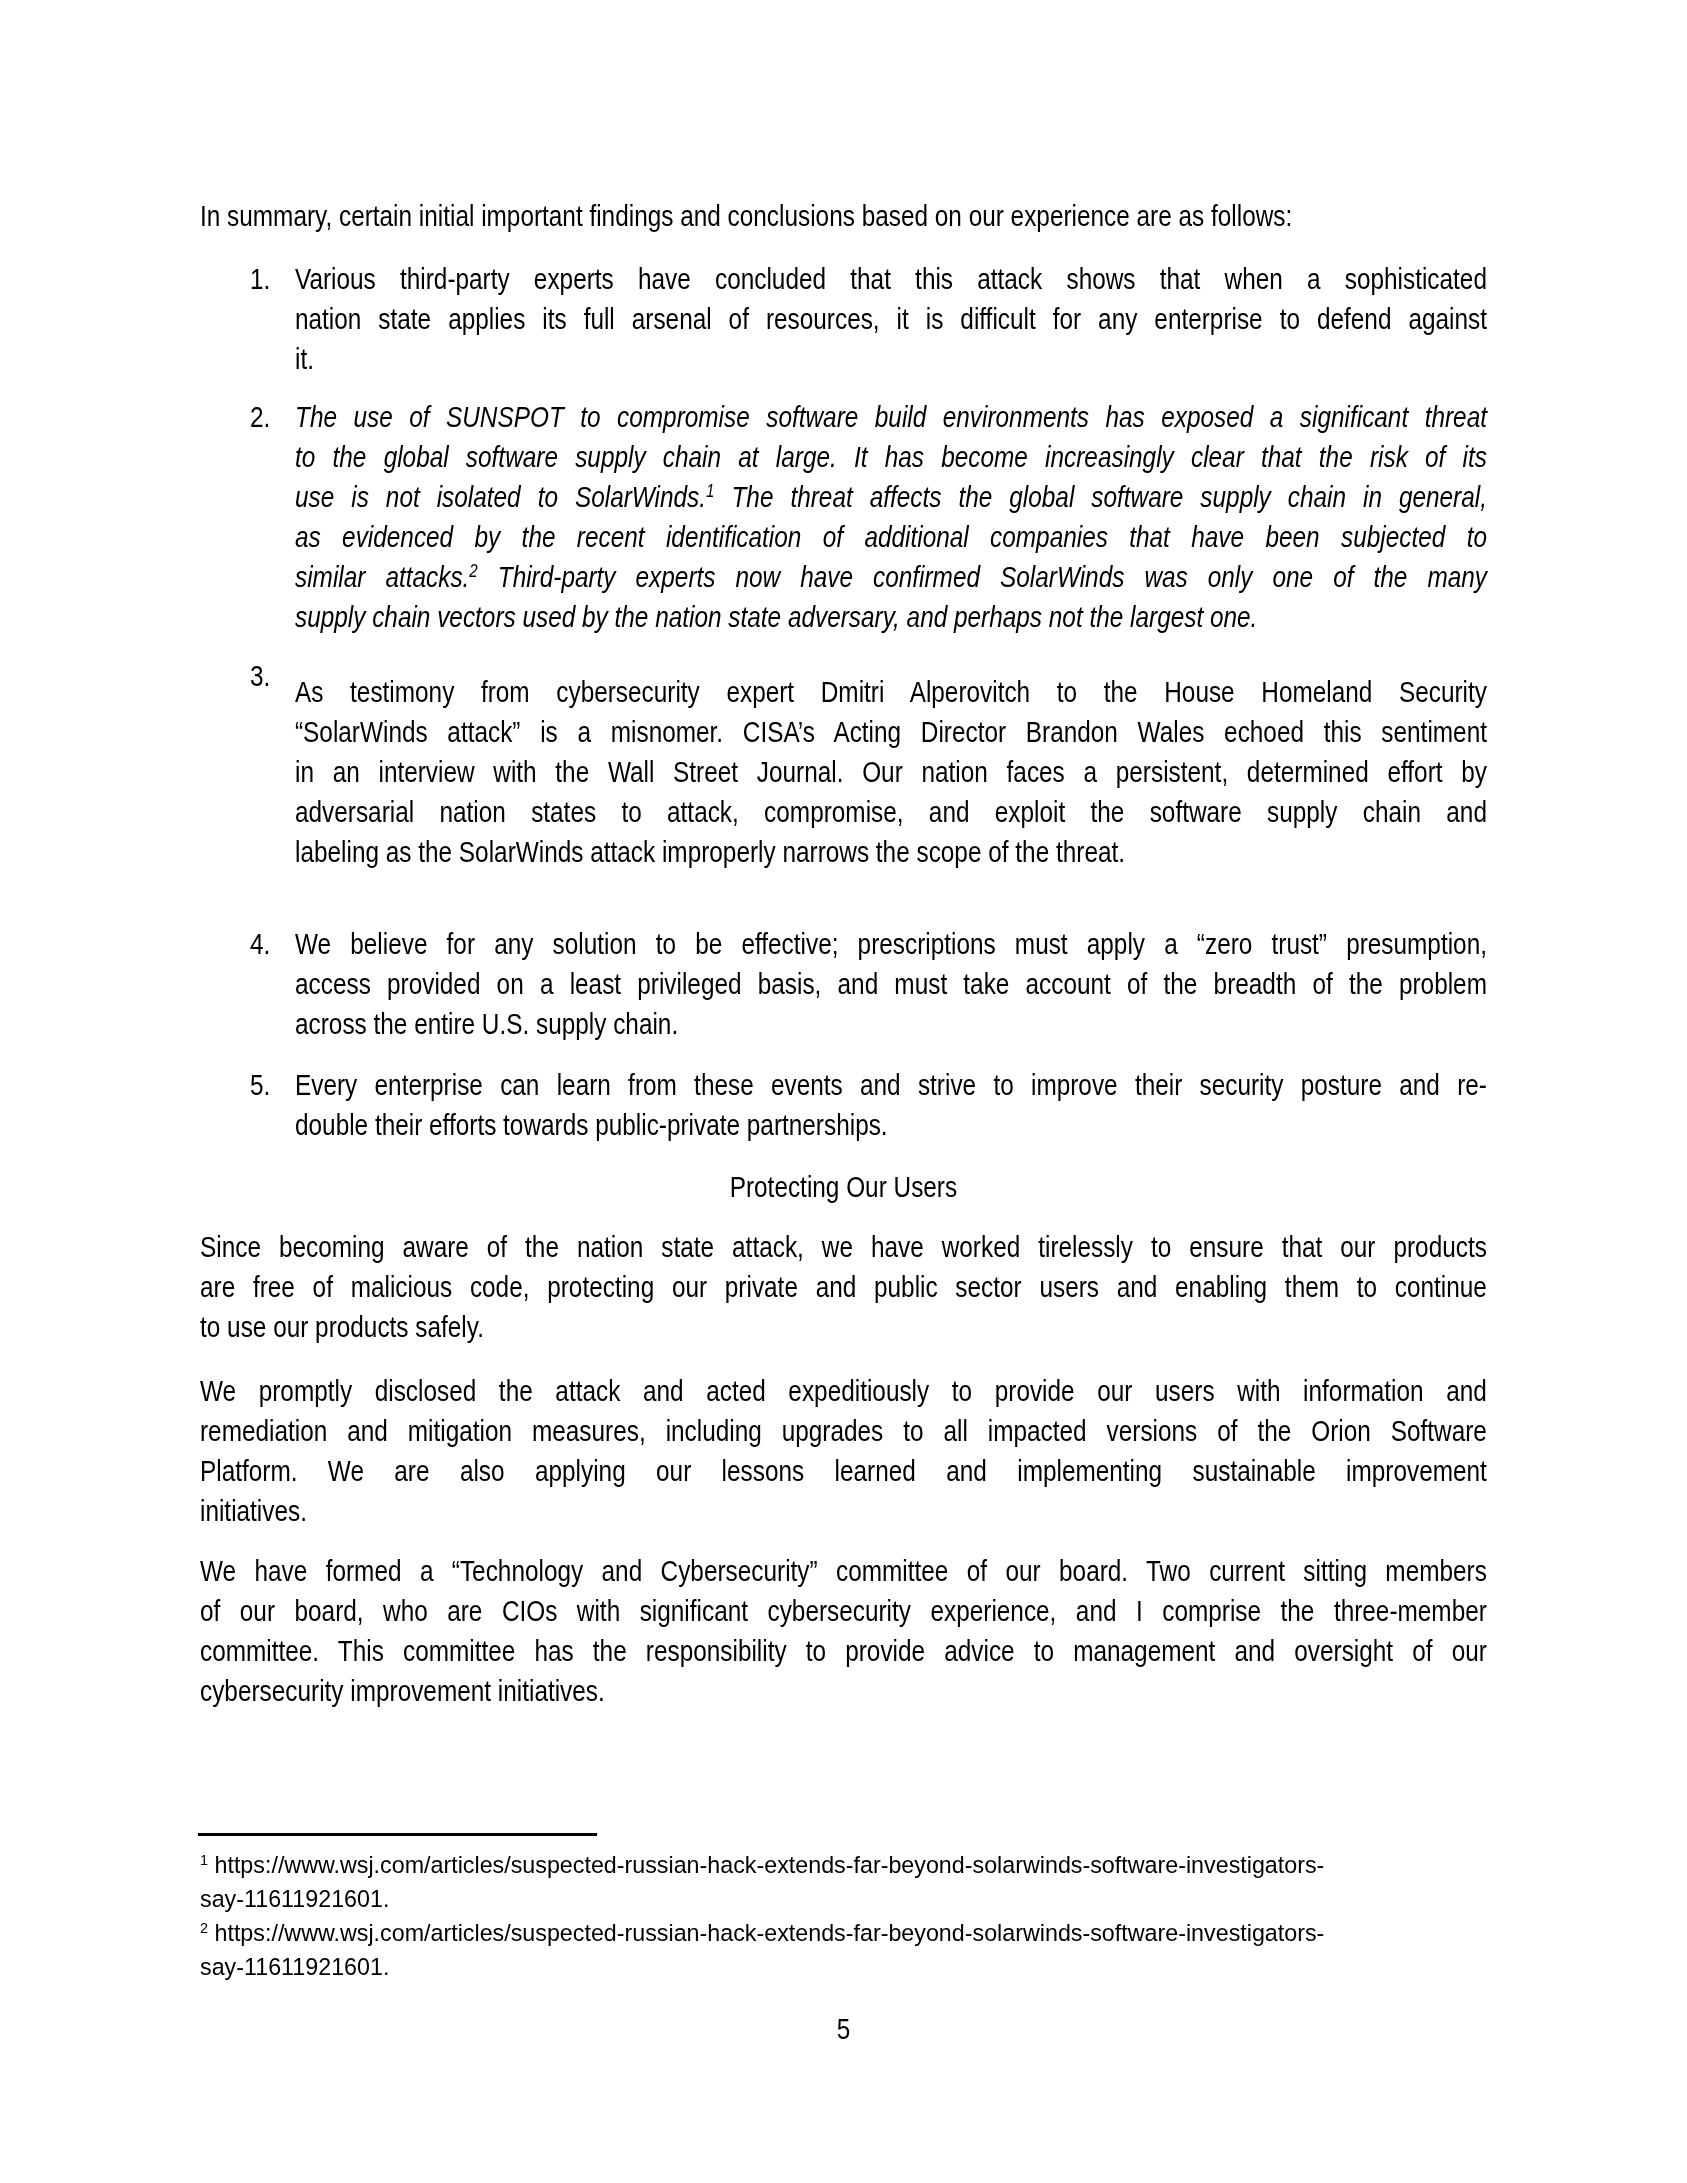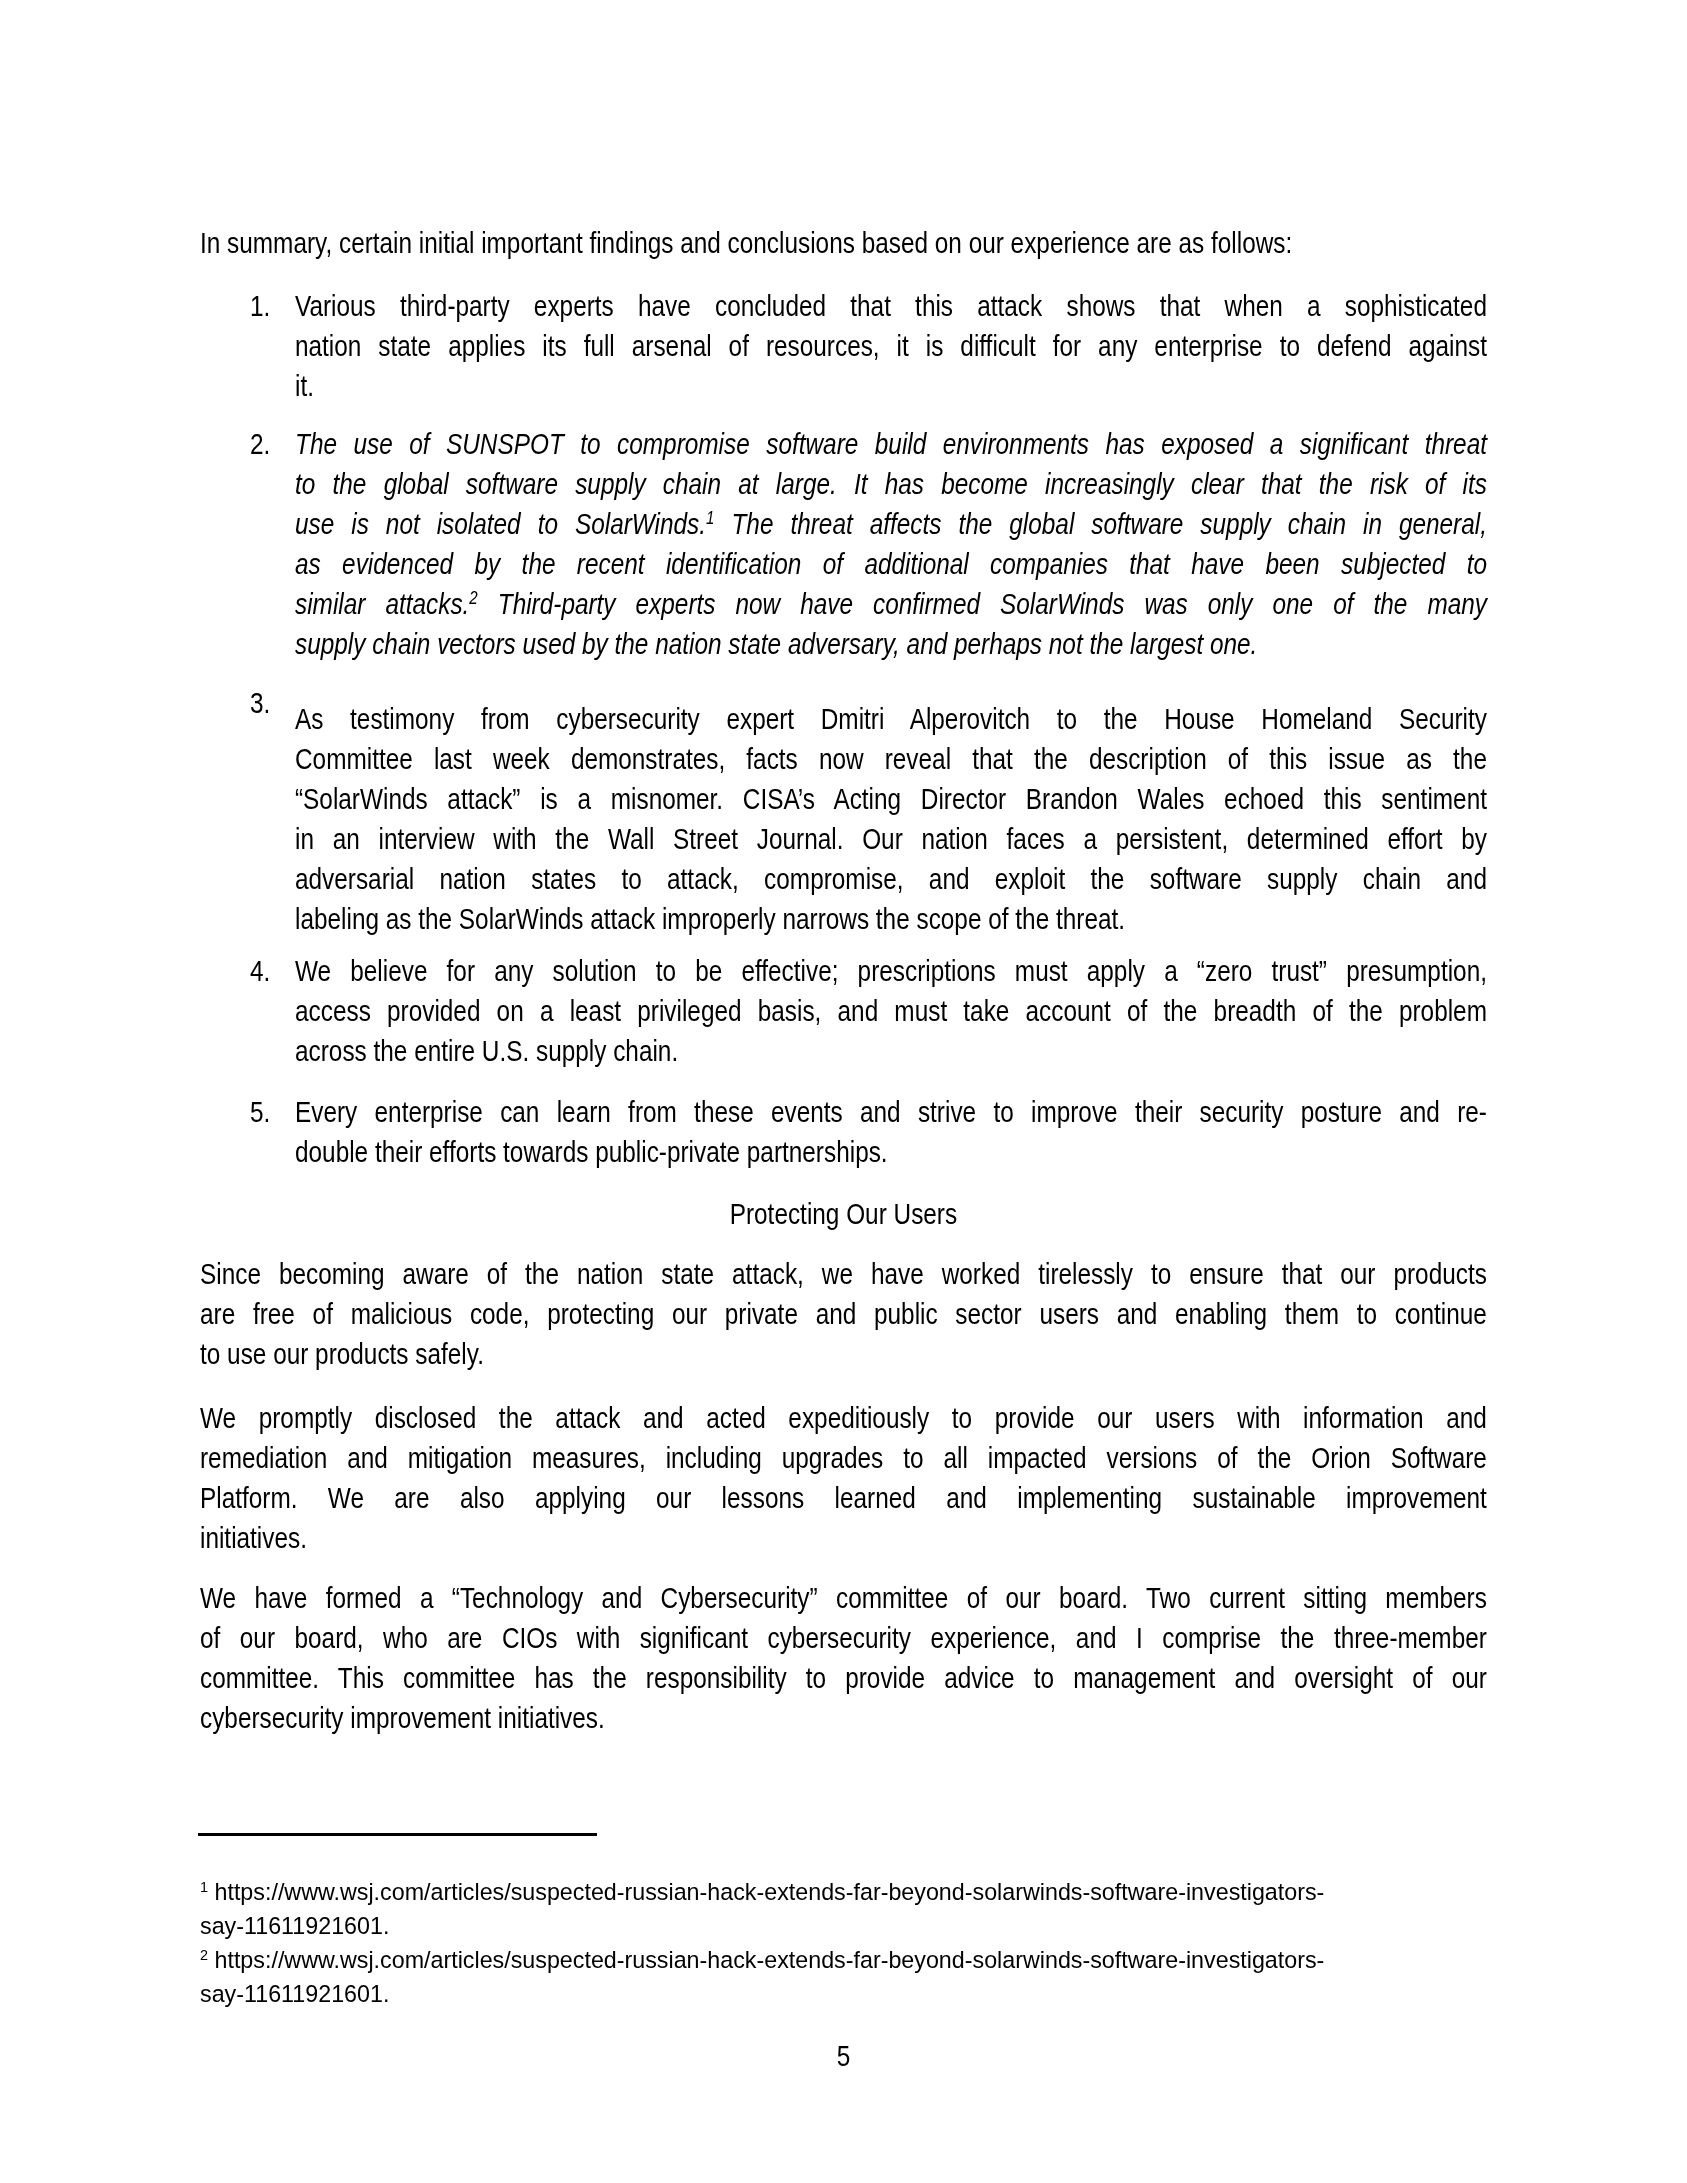--- a/index.html
+++ b/index.html
@@ -1,18 +1,18 @@
 <!DOCTYPE html>
 <html style="font-size:10.6px"><head>
 <meta charset="utf-8">
 <style>
   html, body { margin: 0; padding: 0; background: #ffffff; }
   body { width: 1687px; height: 2183px; position: relative; overflow: hidden; color: #000000;
          font-family: "Liberation Sans", sans-serif; }
-  .block { position: absolute; margin-top: 27px; }
+  .block { position: absolute; }
   .body-text { font-size: 29px; line-height: 40px; }
   .line { height: 40px; position: relative; }
   .line-inner { position: absolute; left: 0; top: 0; white-space: nowrap; transform-origin: 0 0; transform: scaleX(0.84); }
   .line-inner.justify { text-align: justify; text-align-last: justify; }
   .list-number { position: absolute; left: 0; top: 0; white-space: nowrap; transform-origin: 0 0; transform: scaleX(0.84); }
   sup, .sup { font-size: 0.62em; vertical-align: 0.55em; line-height: 0; }
   .heading { font-weight: normal; }
   .center-inner { position: absolute; left: 0; top: 0; white-space: nowrap; transform-origin: 0 0; transform: scaleX(0.84); text-align: center; }
   .footnote-rule { position: absolute; left: 198px; top: 1833px; width: 399px; height: 2.6px; background: #000000; }
   .footnotes { font-size: 24.5px; line-height: 34px; }
@@ -65,23 +65,20 @@
           <div class="line">
             <div class="line-inner" style="width: 1419px;">supply chain vectors used by the nation state adversary, and perhaps not the largest one.</div>
           </div>
         </div>
       </div>
       <div class="block body-text" style="left: 200px; top: 656px; width: 1287px;">
         <div class="list-number" style="left: 50px;">3.</div>
         <div style="position: absolute; left: 95px; top: 16px; width: 1192px;">
           <div class="line">
             <div class="line-inner justify" style="width: 1419px;">As testimony from cybersecurity expert Dmitri Alperovitch to the House Homeland Security</div>
-          </div>
-          <div class="line">
-            <div class="line-inner justify" style="width: 1419px;">Committee last week demonstrates, facts now reveal that the description of this issue as the</div>
           </div>
           <div class="line">
             <div class="line-inner justify" style="width: 1419px;">“SolarWinds attack” is a misnomer. CISA’s Acting Director Brandon Wales echoed this sentiment</div>
           </div>
           <div class="line">
             <div class="line-inner justify" style="width: 1419px;">in an interview with the Wall Street Journal. Our nation faces a persistent, determined effort by</div>
           </div>
           <div class="line">
             <div class="line-inner justify" style="width: 1419px;">adversarial nation states to attack, compromise, and exploit the software supply chain and</div>
           </div>

